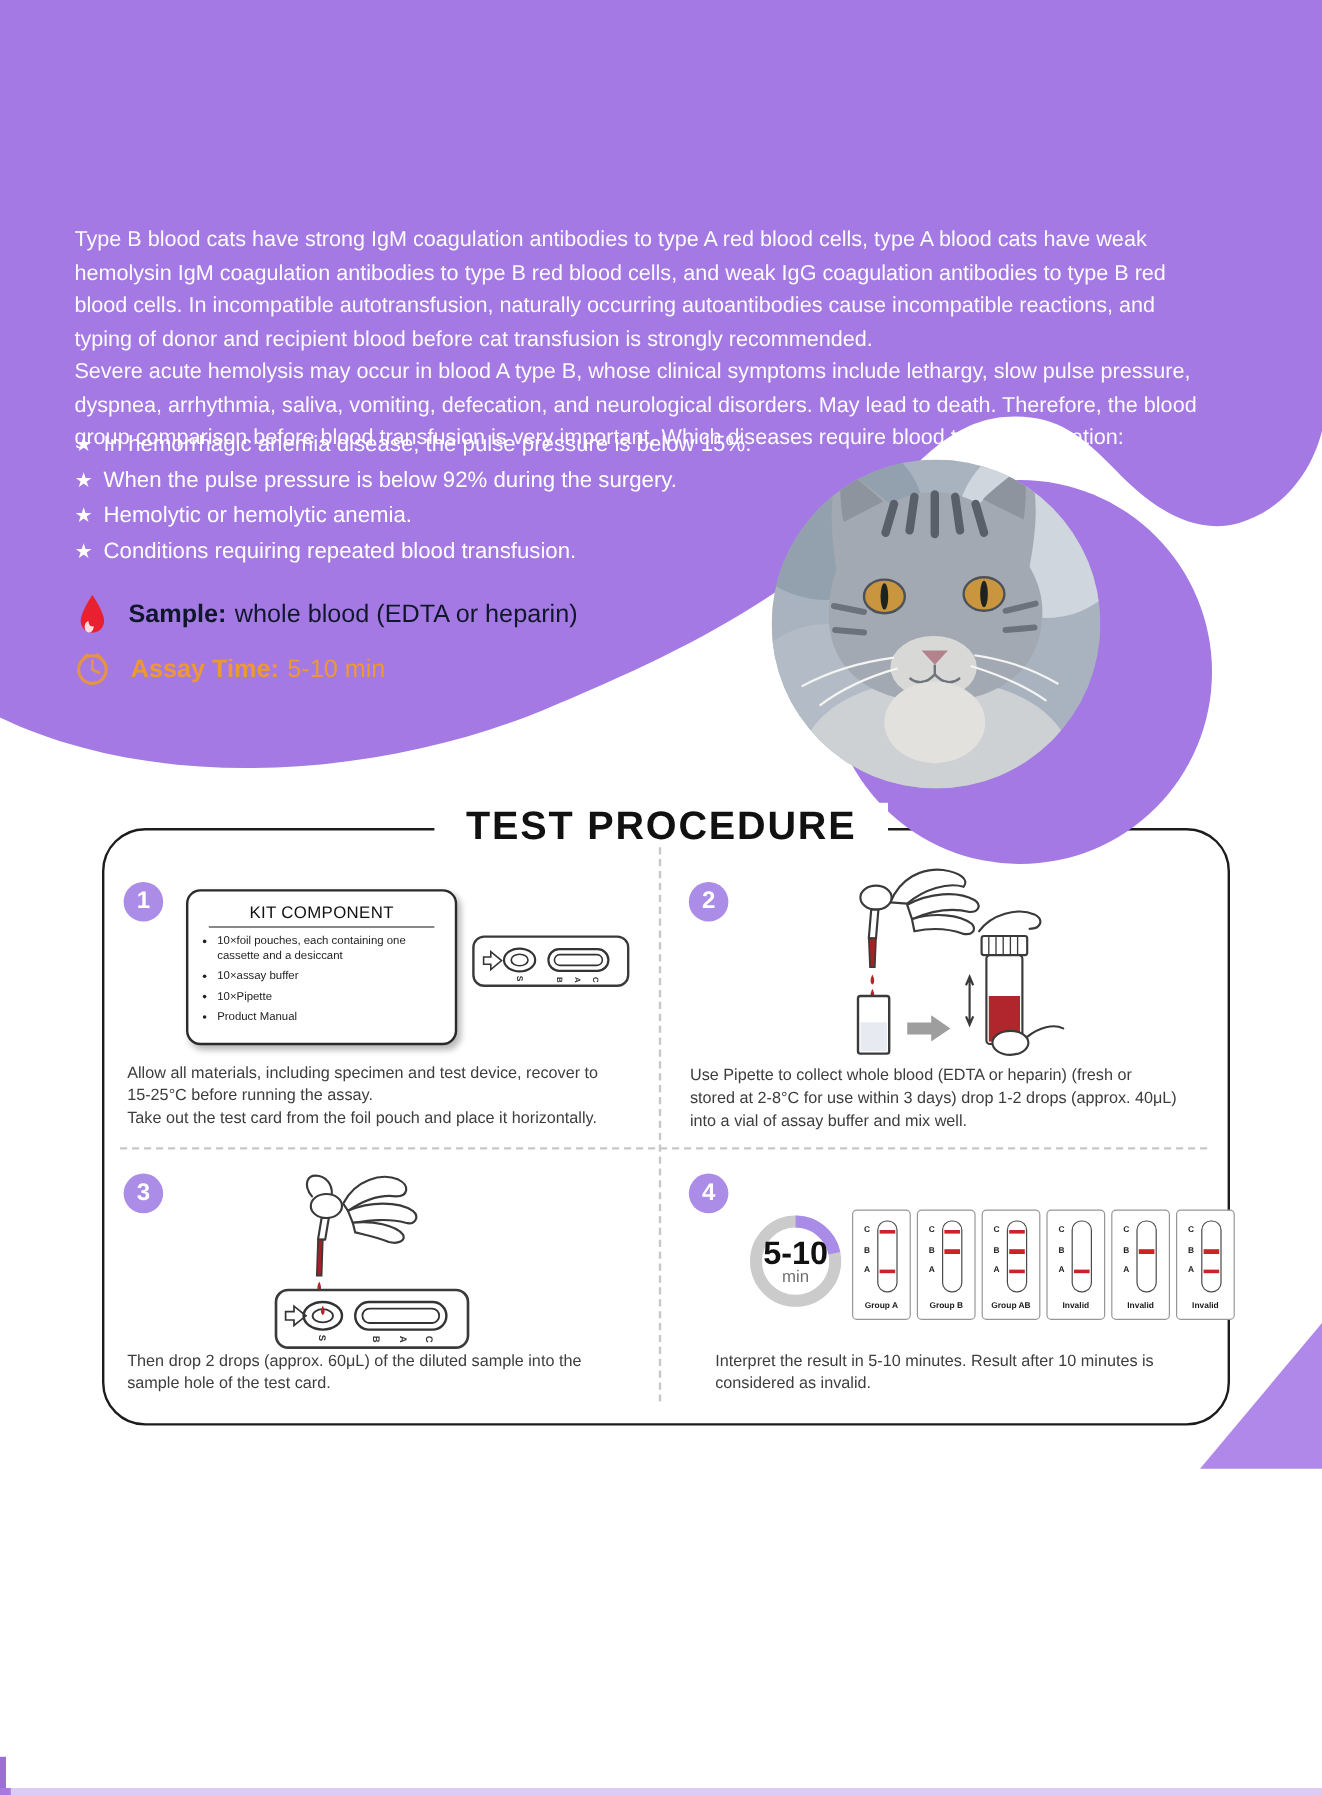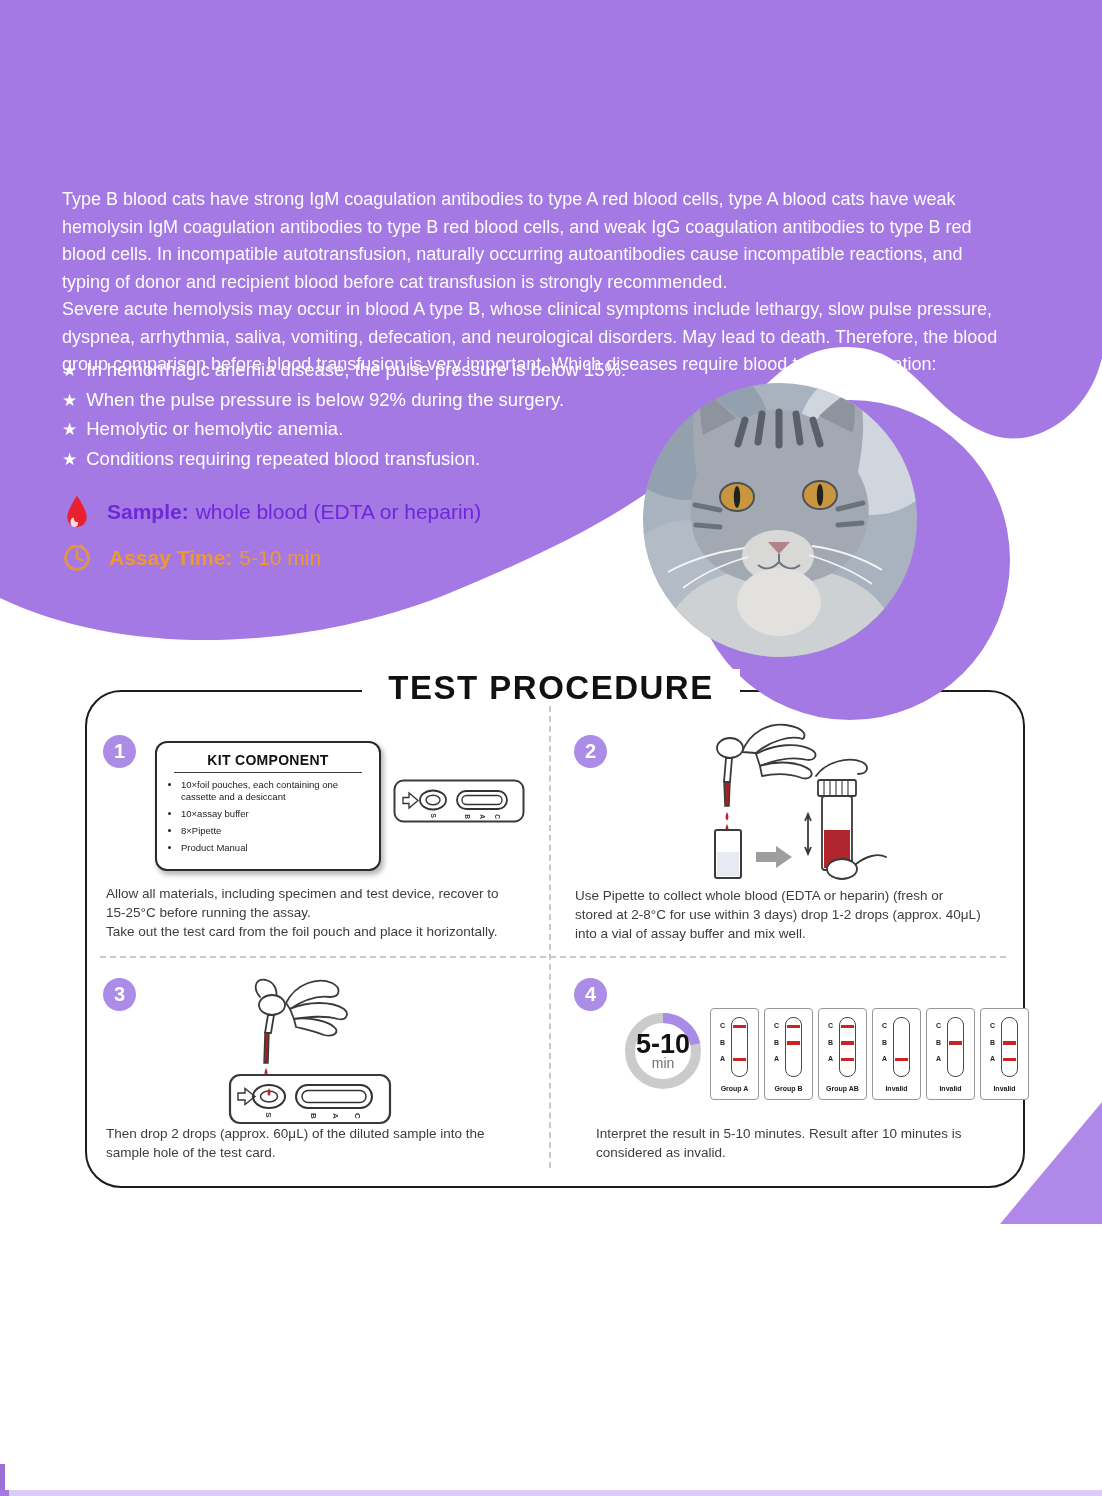--- a/index.html
+++ b/index.html
@@ -17,21 +17,21 @@
   .para2{left:62px;top:296px;}
   .bullets{left:62px;top:356px;color:#fff;font-size:18.5px;line-height:28.5px;list-style:none;margin:0;padding:0;}
   .bullets li{white-space:nowrap;}
   .bullets .star{margin-right:9px;font-size:17px;}
 
   .specline{display:flex;align-items:center;height:40px;}
   .spec-sample{left:64px;top:492px;}
   .spec-assay{left:62px;top:538px;}
   .spec-label{font-weight:700;font-size:21px;margin-left:17px;}
   .spec-value{font-size:21px;margin-left:7px;}
-  .red{color:#6d28d9;}
+  .red{color:#0f172a;}
   .orange{color:#f59b22;}
   .spec-assay .spec-label,.spec-assay .spec-value{opacity:.92;}
 
   
   .proc-box{left:85px;top:690px;width:936px;height:494px;border:2.5px solid #1c1c1c;border-radius:36px;}
   .proc-head{left:0;top:669px;width:1102px;text-align:center;}
   .proc-head span{display:inline-block;background:#fff;padding:0 26px;font-size:33px;font-weight:800;
                   letter-spacing:1.5px;color:#111;}
   .vsep{left:549px;top:706px;height:462px;border-left:2px dashed #c8c8c8;}
   .hsep{left:100px;top:956px;width:906px;border-top:2px dashed #c8c8c8;}
@@ -41,21 +41,21 @@
   .b1{left:103px;top:735px;} .b2{left:574px;top:735px;}
   .b3{left:103px;top:978px;} .b4{left:574px;top:978px;}
 
   .steptext{font-size:13.5px;line-height:19px;color:#3d3d3d;white-space:pre-line;width:470px;}
   .t1{left:106px;top:884px;} .t2{left:575px;top:886px;}
   .t3{left:106px;top:1124px;} .t4{left:596px;top:1124px;}
 
   
   .kitbox{left:155px;top:741px;width:222px;height:126px;background:#fff;border:2px solid #2a2a2a;
           border-radius:12px;box-shadow:2.5px 3.5px 5px rgba(0,0,0,.28);}
-  .kit-title{margin:9px 0 0;text-align:center;font-size:14px;font-weight:700;color:#111;letter-spacing:.3px;}
+  .kit-title{margin:9px 0 0;text-align:center;font-size:14px;font-weight:400;color:#111;letter-spacing:.3px;}
   .kit-rule{width:188px;margin:4px auto 6px;border:0;border-top:1.5px solid #3a3a3a;}
   .kitbox ul{margin:0;padding:0 24px 0 24px;}
   .kitbox li{font-size:9.5px;line-height:11.5px;color:#222;margin-bottom:5.5px;white-space:pre-line;}
 
   
   .timer{left:620px;top:1008px;width:86px;height:86px;}
   .timer-text{left:0;top:0;width:86px;height:86px;display:flex;flex-direction:column;
               align-items:center;justify-content:center;}
   .timer-val{font-size:27px;font-weight:700;color:#111;line-height:24px;}
   .timer-unit{font-size:14px;color:#6f6f6f;line-height:15px;}
@@ -177,21 +177,21 @@
   <div class="abs badge b3">3</div>
   <div class="abs badge b4">4</div>
 
   <div class="abs kitbox">
     <p class="kit-title">KIT COMPONENT</p>
     <hr class="kit-rule">
     <ul>
       <li>10×foil pouches, each containing one
 cassette and a desiccant</li>
       <li>10×assay buffer</li>
-      <li>8×Pipette</li>
+      <li>10×Pipette</li>
       <li>Product Manual</li>
     </ul>
   </div>
 
   <svg class="abs" style="left:393px;top:779px" width="132" height="44" viewBox="0 0 132 44">
     <rect x="1.5" y="1.5" width="129" height="41" rx="9" fill="#fff" stroke="#3a3a3a" stroke-width="2"></rect>
     <path d="M10,18.5 h6 v-4.5 L25,21.5 l-9,7.5 v-4.5 h-6 Z" fill="#fff" stroke="#333" stroke-width="1.3"></path>
     <ellipse cx="40" cy="21" rx="13" ry="9.5" fill="none" stroke="#333" stroke-width="1.8"></ellipse>
     <ellipse cx="40" cy="21" rx="7" ry="4.8" fill="none" stroke="#333" stroke-width="1.4"></ellipse>
     <text x="40" y="39" font-size="7" font-weight="bold" fill="#333" text-anchor="middle" transform="rotate(90 40 36.5)">S</text>

